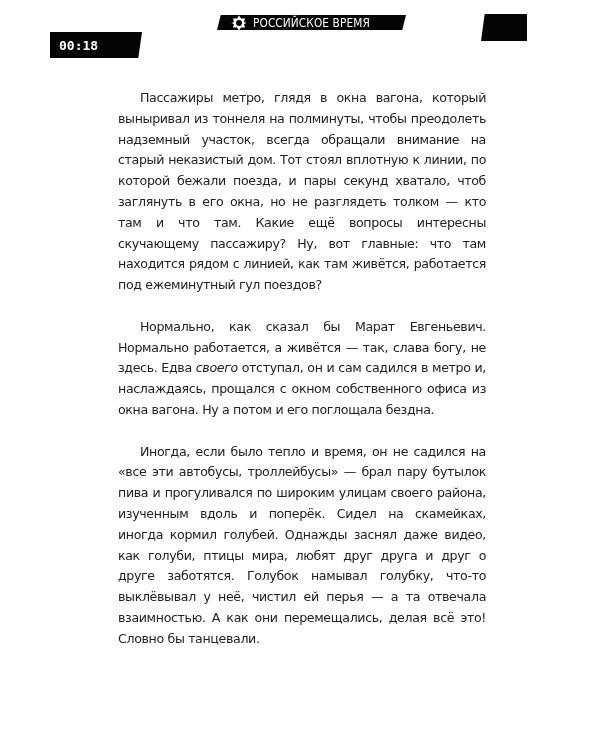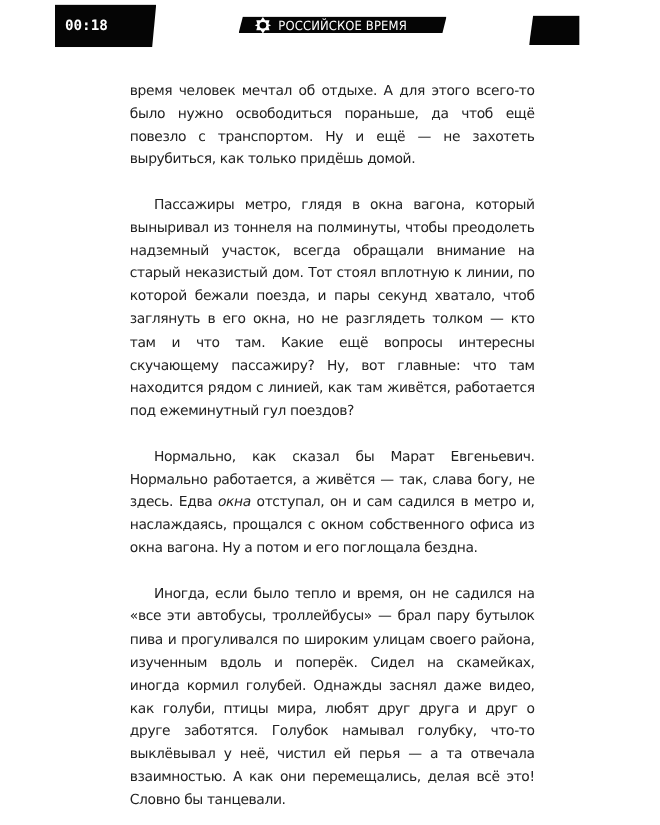--- a/index.html
+++ b/index.html
@@ -5,21 +5,21 @@
   html, body { margin: 0; padding: 0; }
   body {
     width: 600px; height: 750px; background: #ffffff; position: relative; overflow: hidden;
     font-family: "DejaVu Sans", sans-serif;
   }
   .bar {
     position: absolute; background: #050505; color: #ffffff;
     display: flex; align-items: center;
   }
   .bar-left {
-    left: 50px; top: 4px; width: 92px; height: 39px;
+    left: 50px; top: 32px; width: 92px; height: 26px;
     clip-path: polygon(0 0, 100% 0, 96% 100%, 0 100%);
   }
   .bar-left span {
     font-family: "DejaVu Sans Mono", monospace; font-size: 13px; font-weight: bold;
     margin-left: 9px; letter-spacing: 0px;
   }
   .bar-center {
     left: 217px; top: 15px; width: 189px; height: 15px;
     clip-path: polygon(2% 0, 100% 0, 98% 100%, 0 100%);
   }
@@ -56,18 +56,17 @@
   <svg class="gear" viewBox="0 0 16 16">
     <polygon points="8,0.5 10,3.5 14,3.5 13,7 15.5,8 13,9 14,12.5 10,12.5 8,15.5 6,12.5 2,12.5 3,9 0.5,8 3,7 2,3.5 6,3.5" fill="#ffffff"></polygon>
     <circle cx="8" cy="8" r="3" fill="#050505"></circle>
   </svg>
   <span class="title">РОССИЙСКОЕ ВРЕМЯ</span>
 </div>
 
 <div class="bar bar-right"></div>
 
 <div class="page">
-  <p class="cont">время человек мечтал об отдыхе. А для этого всего-то было нужно освободиться пораньше, да чтоб ещё повезло с транспортом. Ну и ещё — не захотеть вырубиться, как только придёшь домой.</p>
   <p class="indent">Пассажиры метро, глядя в окна вагона, который выныривал из тоннеля на полминуты, чтобы преодолеть надземный участок, всегда обращали внимание на старый неказистый дом. Тот стоял вплотную к линии, по которой бежали поезда, и пары секунд хватало, чтоб заглянуть в его окна, но не разглядеть толком — кто там и что там. Какие ещё вопросы интересны скучающему пассажиру? Ну, вот главные: что там находится рядом с линией, как там живётся, работается под ежеминутный гул поездов?</p>
-  <p class="indent"><span>Нормально, как сказал бы Марат Евгеньевич. Нормально работается, а живётся — так, слава богу, не здесь. Едва </span><span class="ital">окна</span><span> отступал, он и сам садился в метро и, наслаждаясь, прощался с окном собственного офиса из окна вагона. Ну а потом и его поглощала бездна.</span></p>
+  <p class="indent"><span>Нормально, как сказал бы Марат Евгеньевич. Нормально работается, а живётся — так, слава богу, не здесь. Едва </span><span class="ital">своего</span><span> отступал, он и сам садился в метро и, наслаждаясь, прощался с окном собственного офиса из окна вагона. Ну а потом и его поглощала бездна.</span></p>
   <p class="indent">Иногда, если было тепло и время, он не садился на «все эти автобусы, троллейбусы» — брал пару бутылок пива и прогуливался по широким улицам своего района, изученным вдоль и поперёк. Сидел на скамейках, иногда кормил голубей. Однажды заснял даже видео, как голуби, птицы мира, любят друг друга и друг о друге заботятся. Голубок намывал голубку, что-то выклёвывал у неё, чистил ей перья — а та отвечала взаимностью. А как они перемещались, делая всё это! Словно бы танцевали.</p>
 
 </div>
 
 </body></html>

